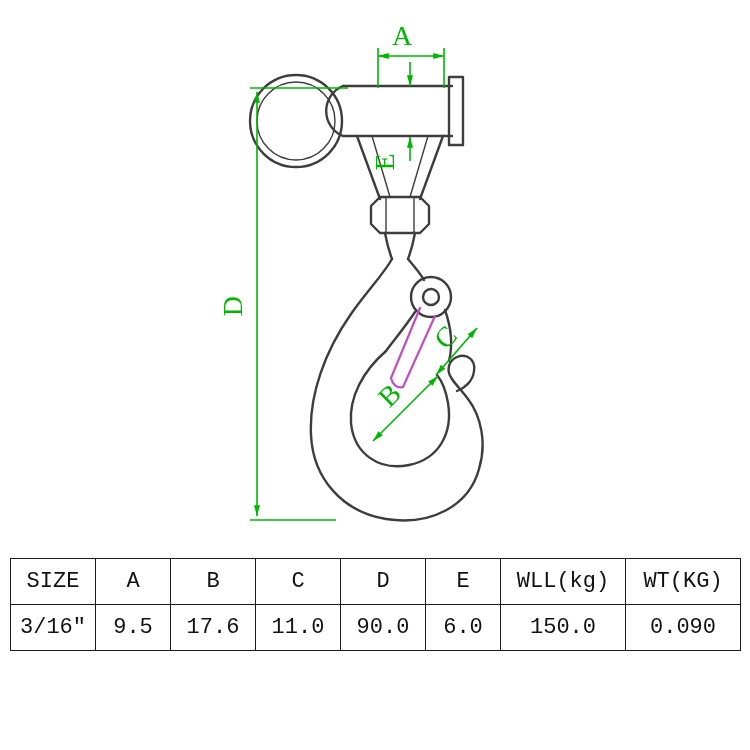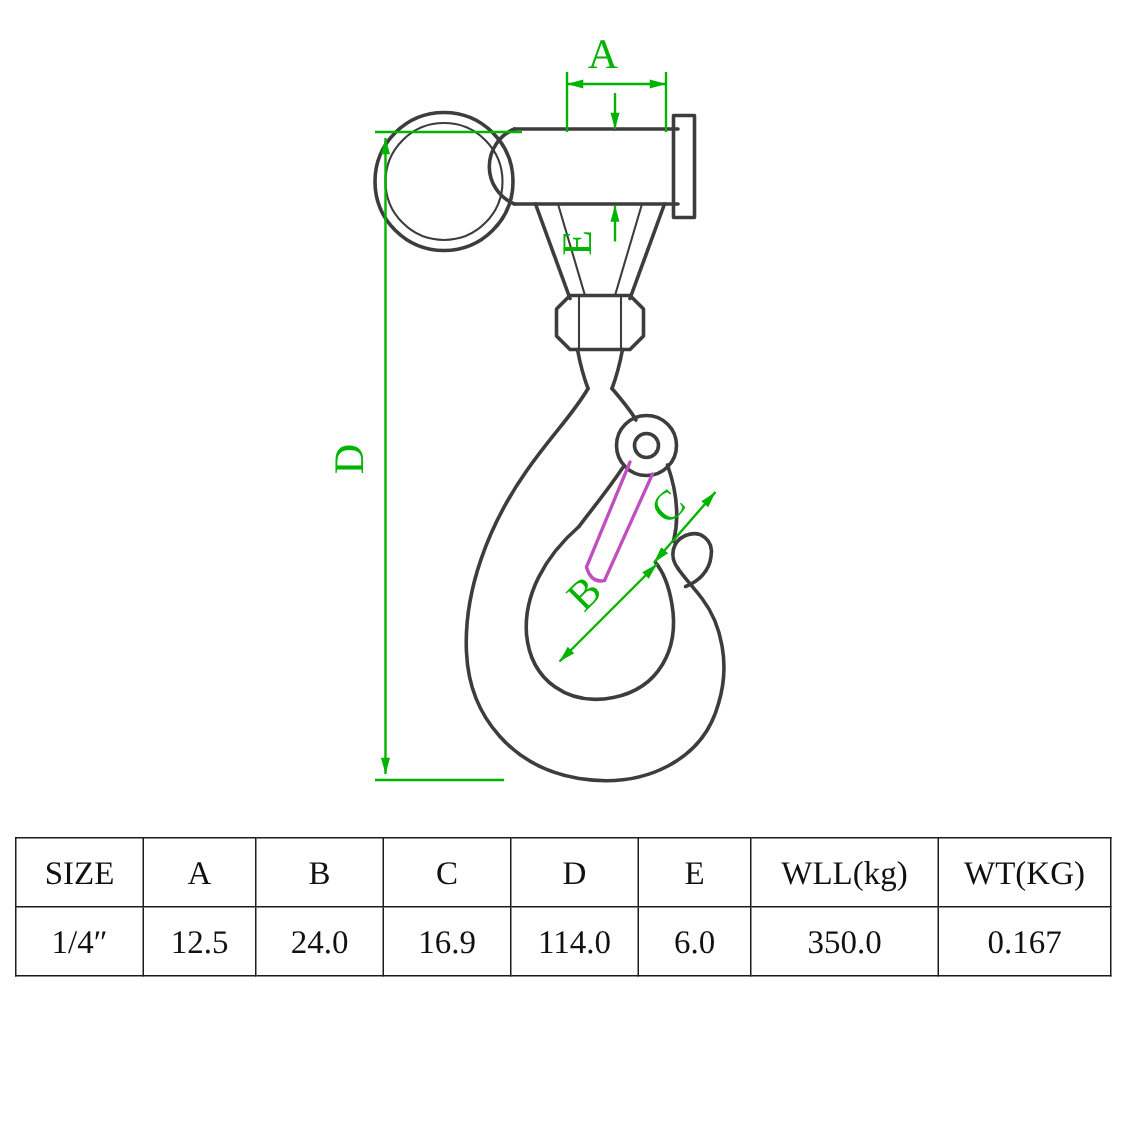--- a/index.html
+++ b/index.html
@@ -25,21 +25,21 @@
 
   
   .size-table {
     position: absolute; left: 10px; top: 558px;
     width: 730px; border-collapse: collapse; table-layout: fixed;
     font-size: 22px; color: #111;
   }
   .size-table th, .size-table td {
     border: 1.5px solid #1c1c1c;
     text-align: center; vertical-align: middle;
-    font-weight: normal; height: 46px; padding: 0;
+    font-weight: normal; height: 46px; padding: 0; font-family: Liberation Mono, monospace;
   }
 </style>
 </head>
 <body>
 
 <div class="page">
 
   <div class="drawing">
     <svg viewBox="0 0 750 552" xmlns="http://www.w3.org/2000/svg">
       <defs>
@@ -139,25 +139,25 @@
         <th>B</th>
         <th>C</th>
         <th>D</th>
         <th>E</th>
         <th>WLL(kg)</th>
         <th>WT(KG)</th>
       </tr>
     </thead>
     <tbody>
       <tr>
-        <td>1/4″</td>
-        <td>12.5</td>
-        <td>24.0</td>
-        <td>16.9</td>
-        <td>114.0</td>
+        <td>3/16″</td>
+        <td>9.5</td>
+        <td>17.6</td>
+        <td>11.0</td>
+        <td>90.0</td>
         <td>6.0</td>
-        <td>350.0</td>
-        <td>0.167</td>
+        <td>150.0</td>
+        <td>0.090</td>
       </tr>
     </tbody>
   </table>
 
 </div>
 
 </body></html>

